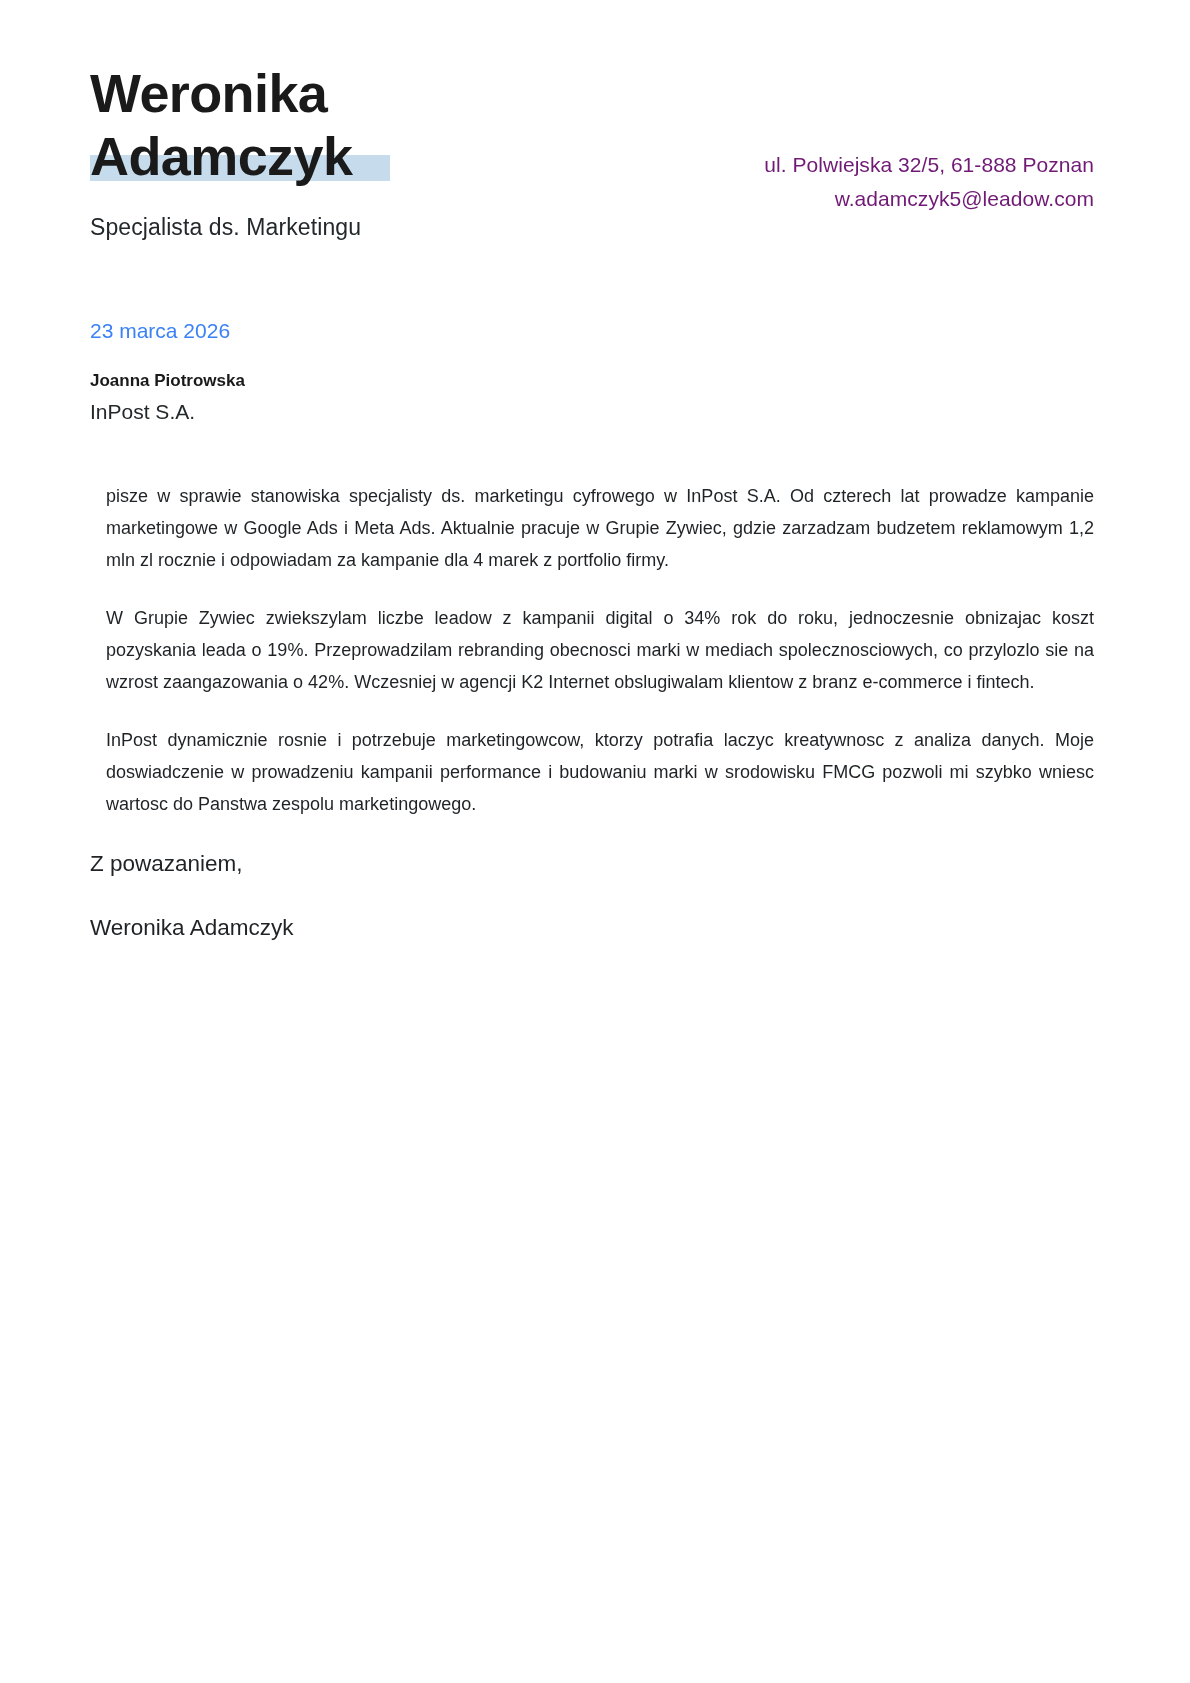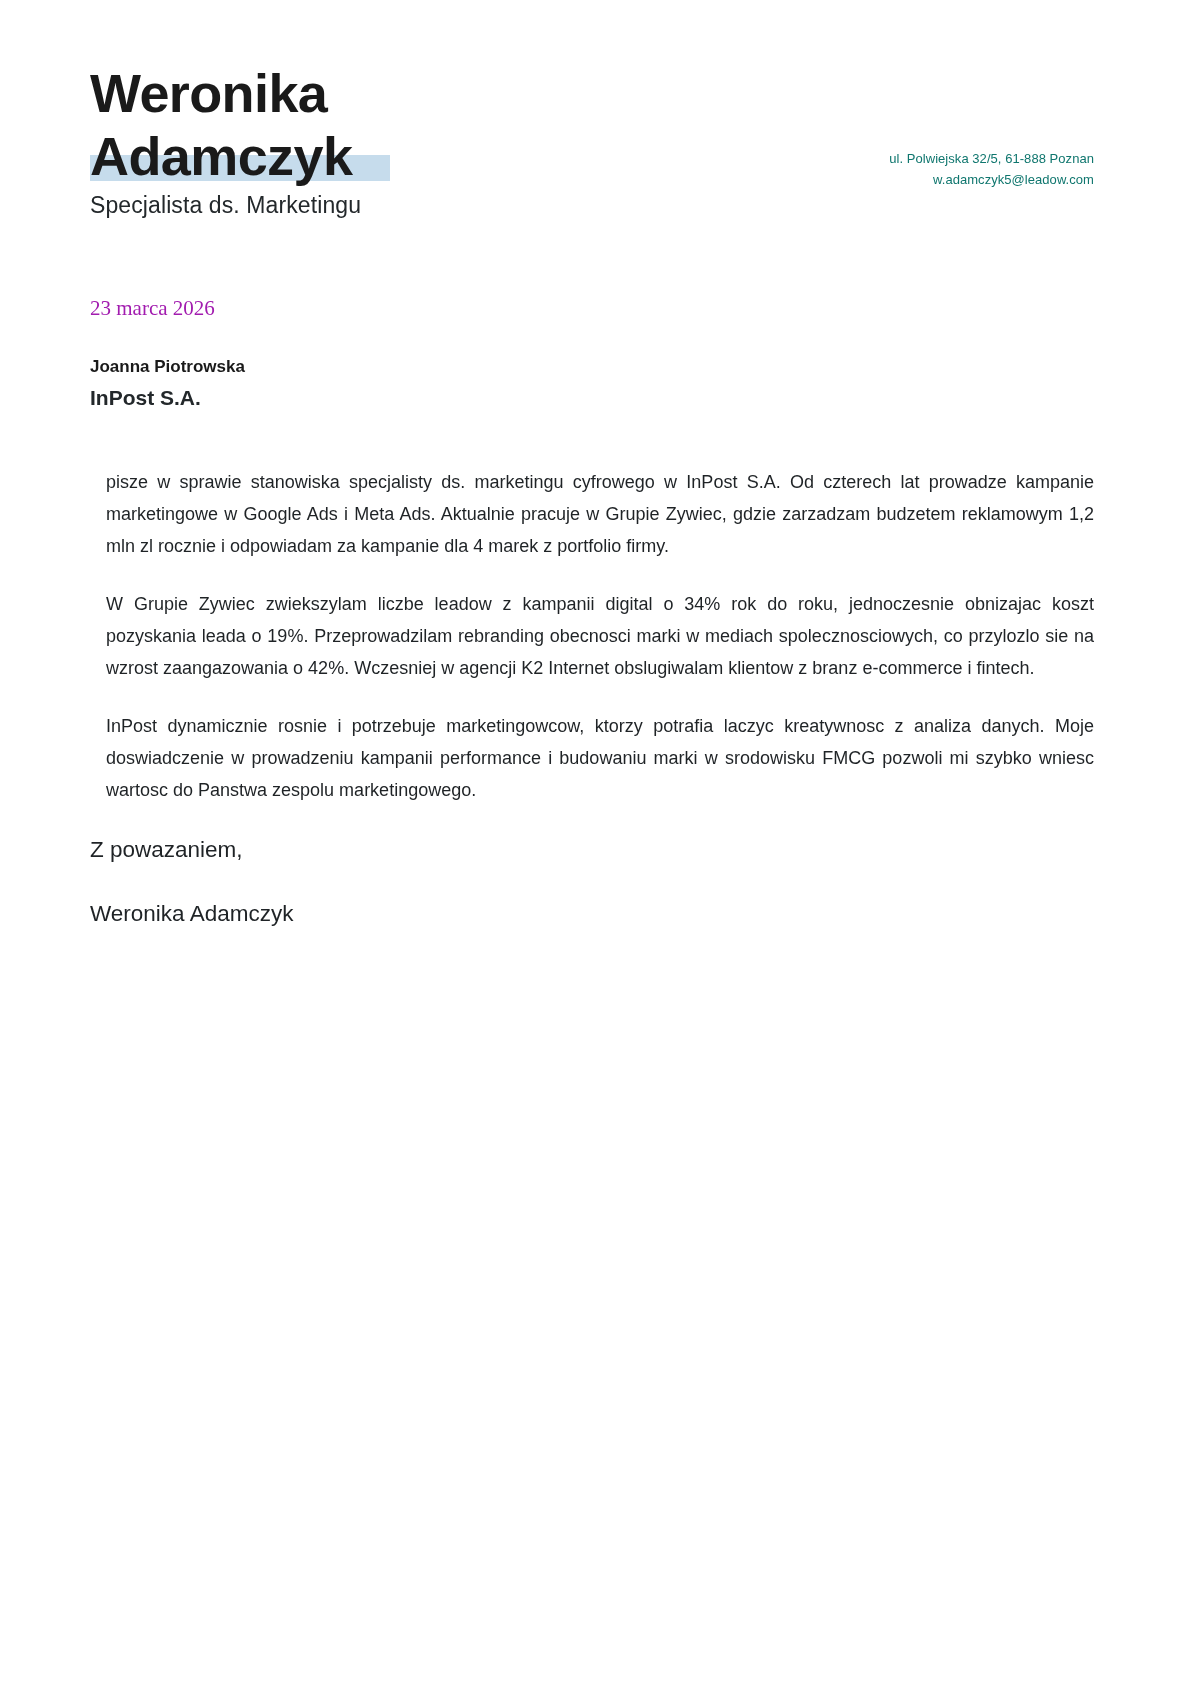--- a/index.html
+++ b/index.html
@@ -57,66 +57,65 @@
     font-size: 54px;
     line-height: 1.16;
     font-weight: 700;
     letter-spacing: -0.6px;
     color: #1a1a1a;
     margin: 0;
     white-space: pre-line;
   }
 
   .role {
-    margin: 4px 0 0 0;
+    margin: 26px 0 0 0;
     font-size: 23px;
     line-height: 1.3;
     font-weight: 400;
     color: #23282b;
     letter-spacing: 0.1px;
   }
 
   .contact {
     flex: 0 0 auto;
     text-align: right;
     padding-top: 86px;
   }
 
   .contact-line {
-    font-size: 13px;
+    font-size: 21px;
     line-height: 1.62;
-    color: #0f766e;
+    color: #701a75;
     letter-spacing: 0.05px;
     white-space: nowrap;
   }
 
   
   .meta {
     margin-top: 72px;
   }
 
   .date {
     font-size: 21px;
     line-height: 1.5;
-    color: #a21caf;
-    margin-bottom: 30px;
-    font-family: Liberation Serif, serif;
+    color: #3b82f6;
+    margin-bottom: 22px;
   }
 
   .recipient-name {
     font-size: 17px;
     line-height: 1.45;
     font-weight: 700;
     color: #1a1a1a;
   }
 
   .recipient-company {
     font-size: 21px;
     line-height: 1.45;
-    font-weight: 700;
+    font-weight: 400;
     color: #23282b;
     margin-top: 4px;
   }
 
   
   .letter {
     margin-top: 52px;
   }
 
   .salutation {

